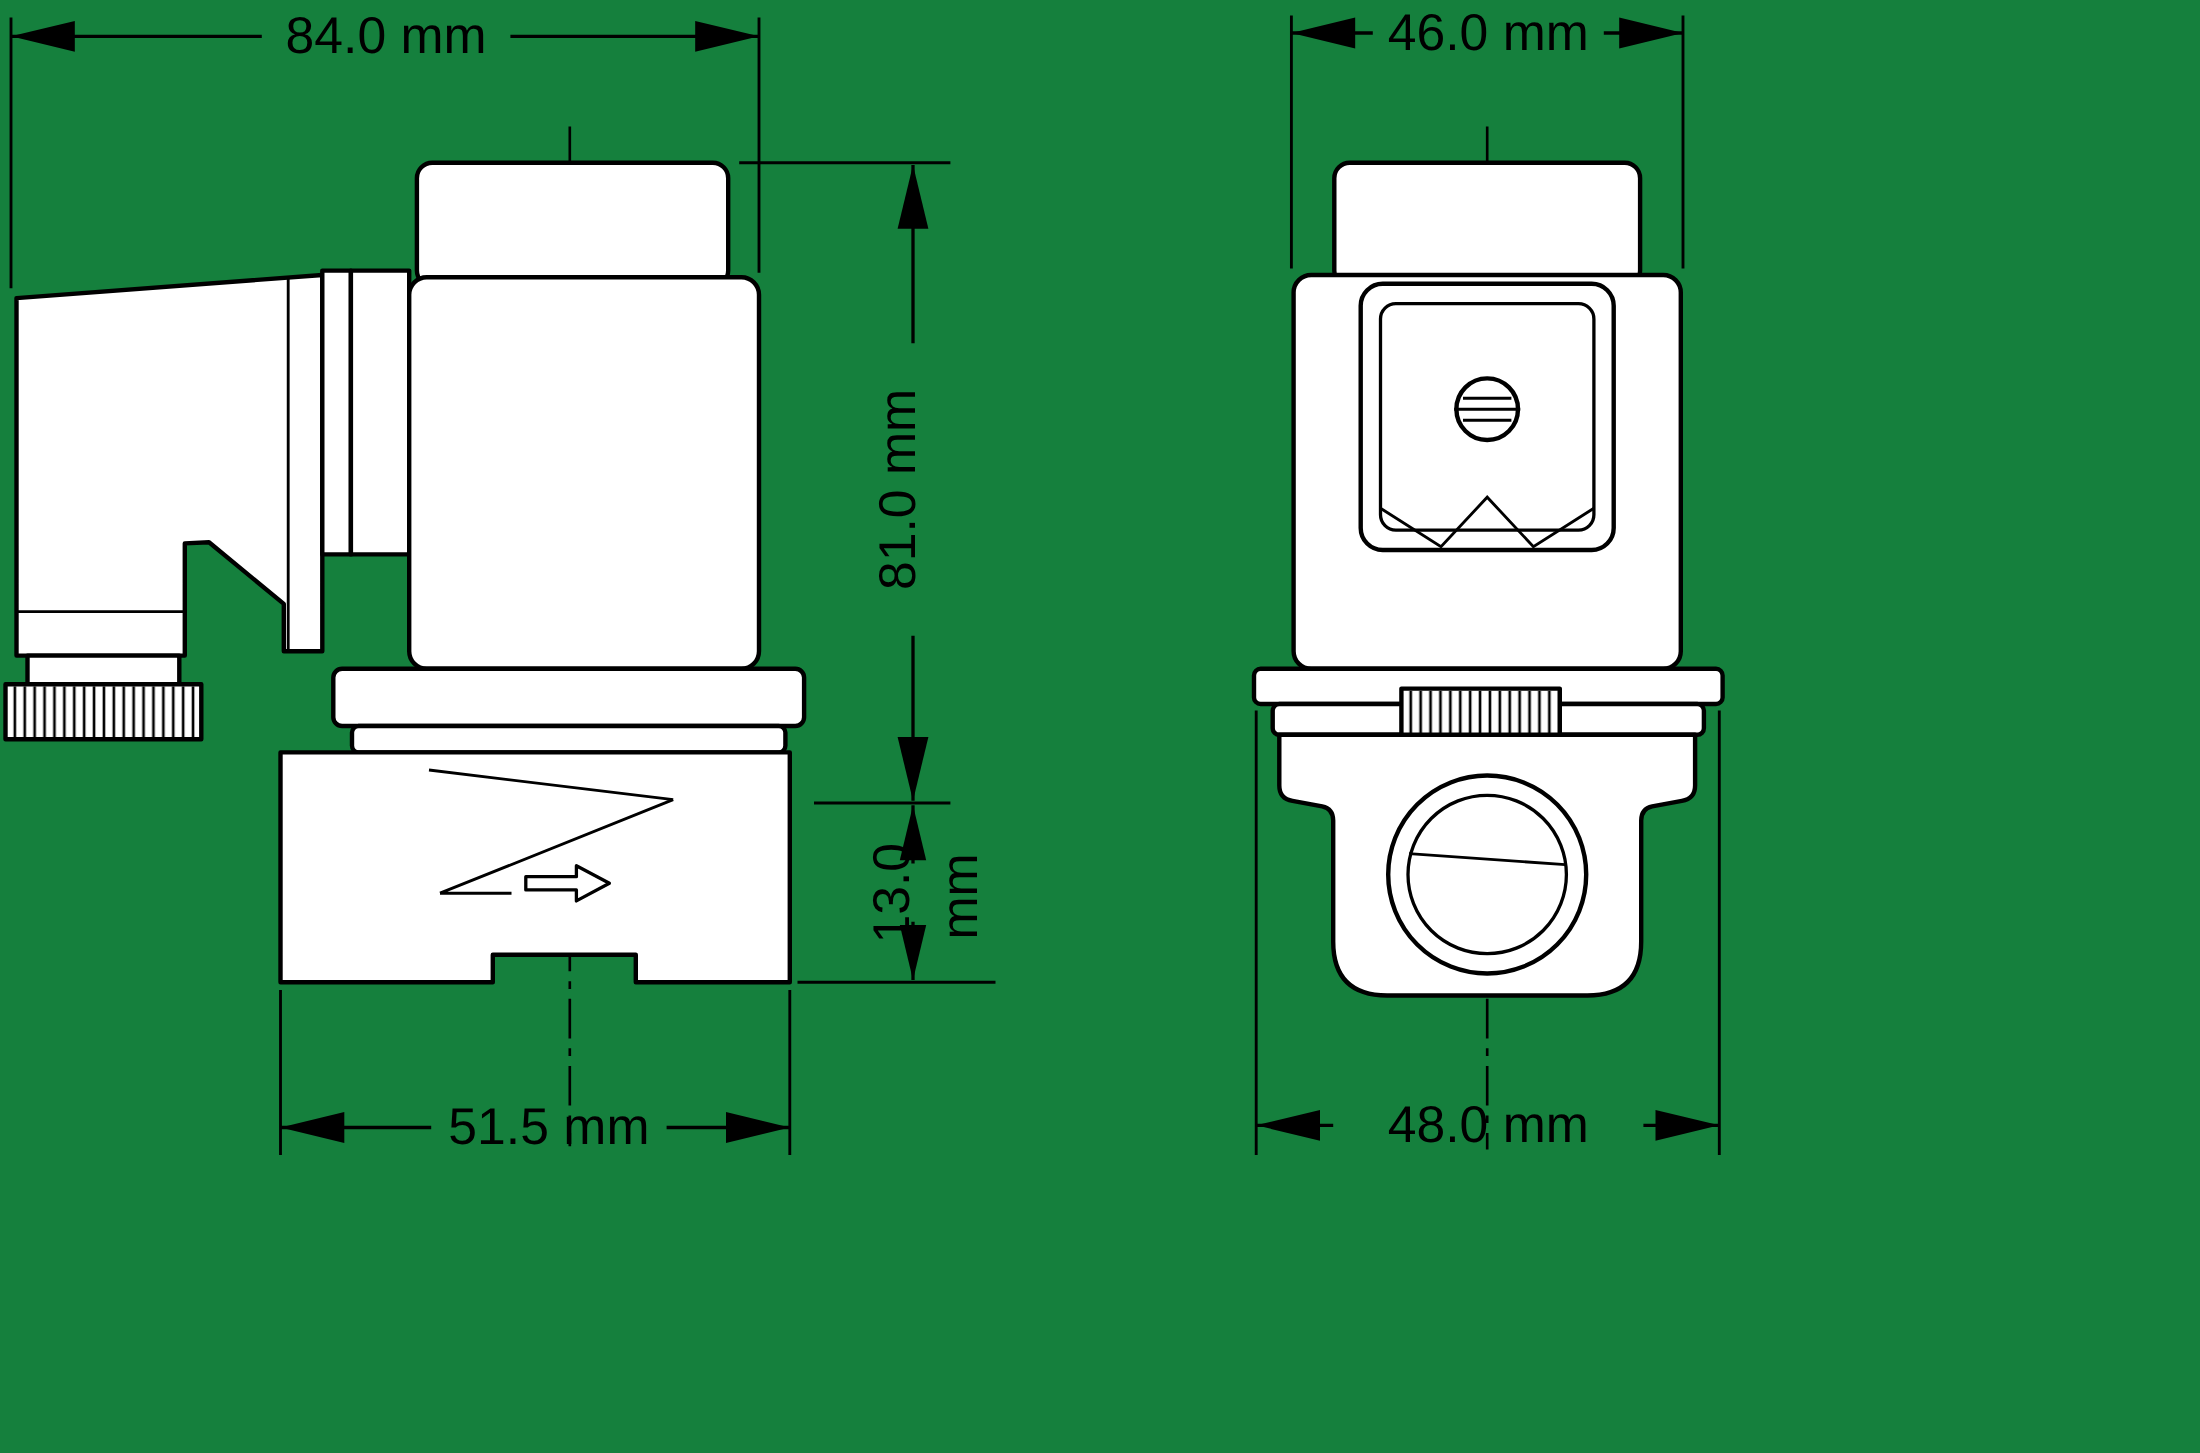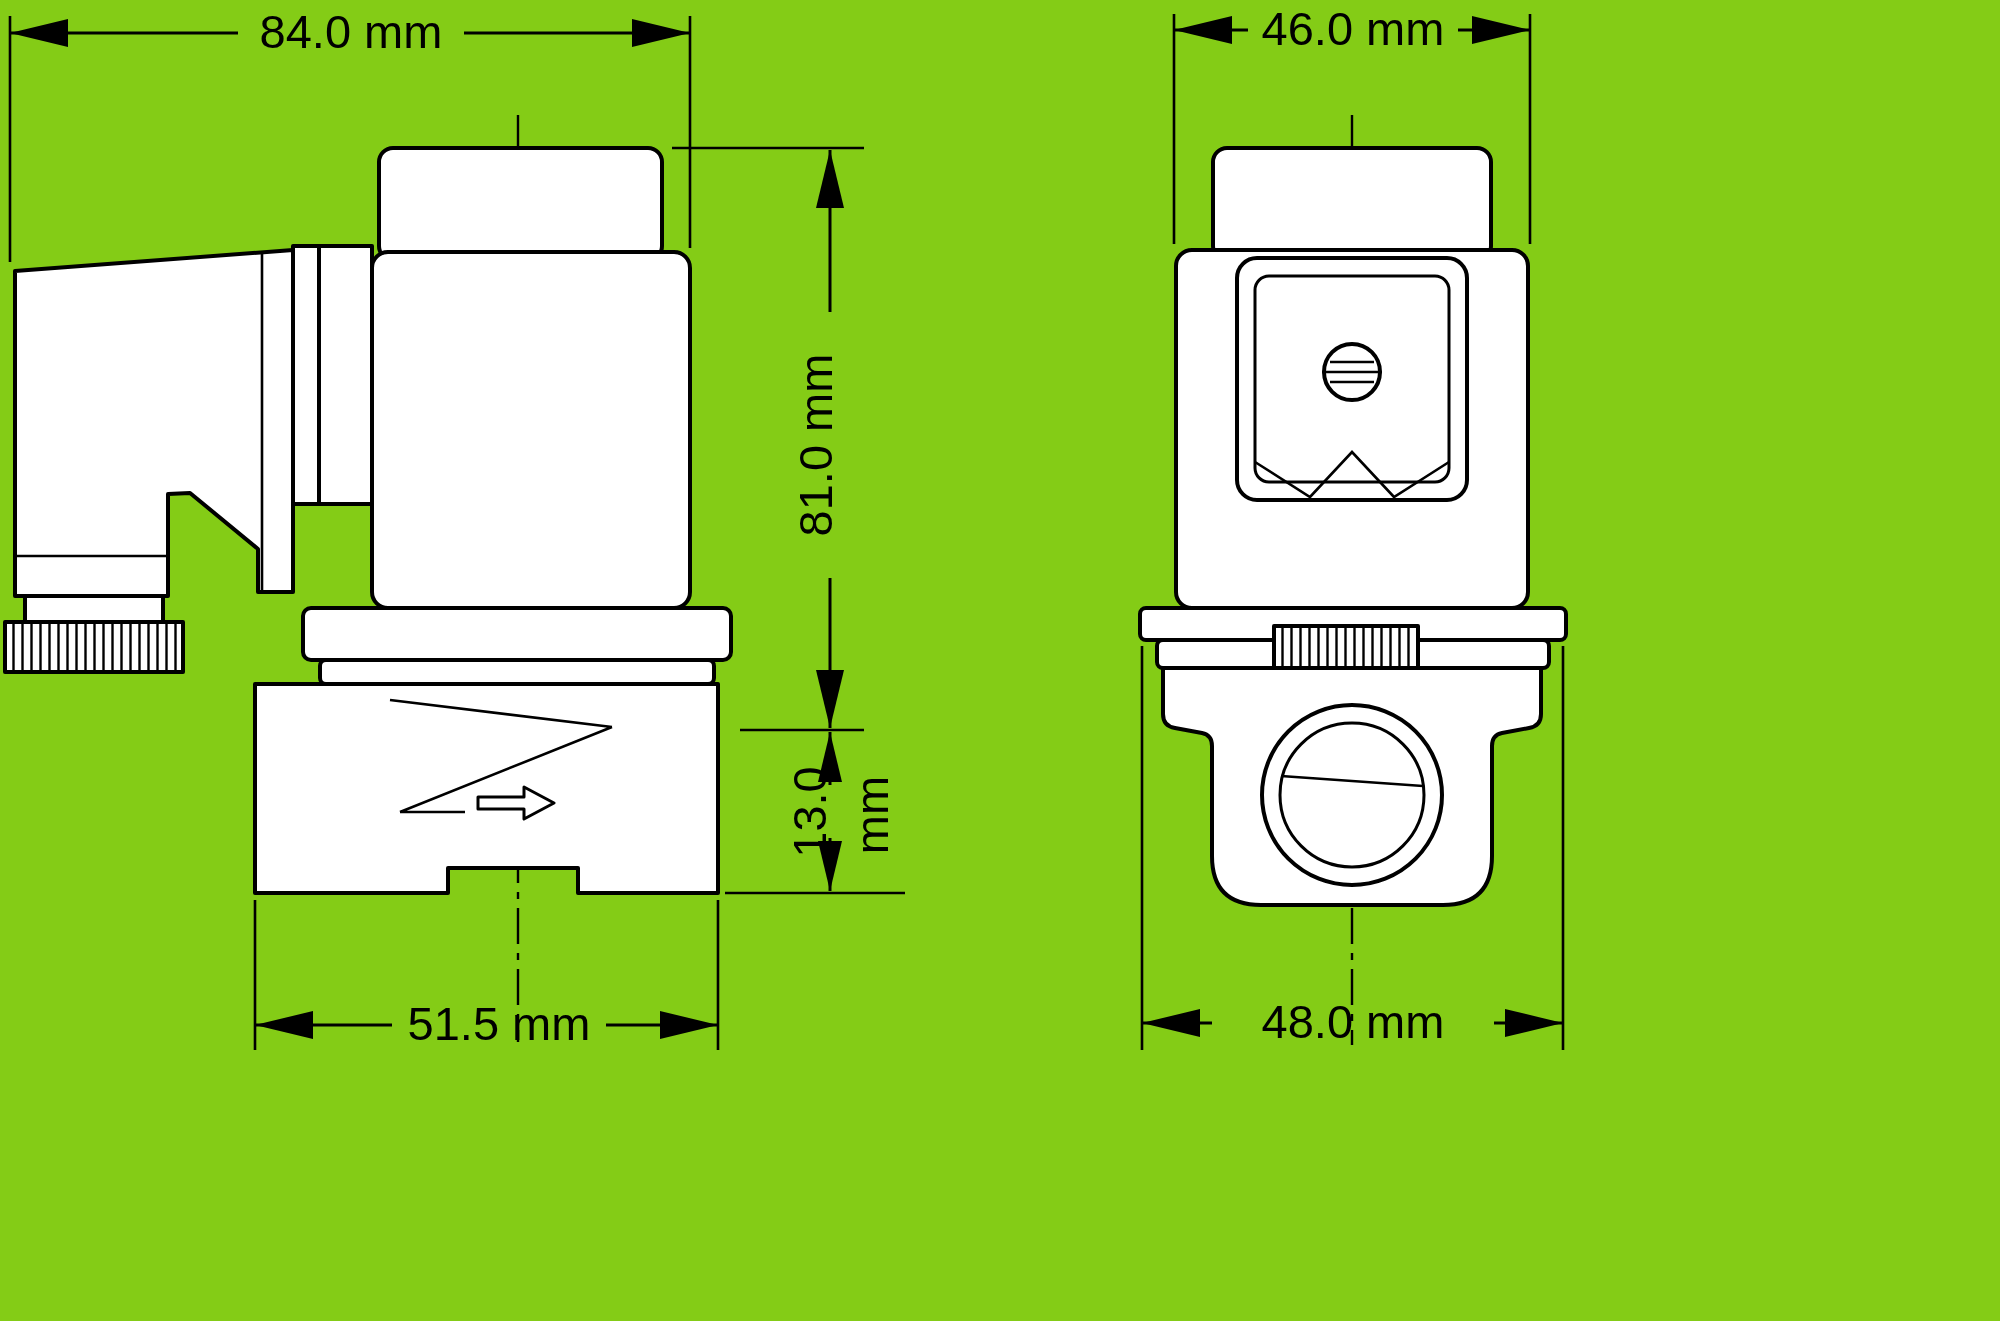--- a/index.html
+++ b/index.html
@@ -5,21 +5,21 @@
   html, body {
     margin: 0;
     padding: 0;
     background: #ffffff;
     font-family: "Liberation Sans", sans-serif;
   }
   .canvas {
     position: relative;
     width: 2000px;
     height: 1321px;
-    background: #84cc16;
+    background: #15803d;
     overflow: hidden;
   }
   svg { display: block; }
   .outline   { fill: #ffffff; stroke: #000000; stroke-width: 4; stroke-linejoin: round; }
   .outline2  { fill: none;    stroke: #000000; stroke-width: 3; stroke-linejoin: round; }
   .detail    { fill: none;    stroke: #000000; stroke-width: 2.6; }
   .dimline   { fill: none;    stroke: #000000; stroke-width: 3; }
   .extline   { fill: none;    stroke: #000000; stroke-width: 2.6; }
   .centerline{ fill: none;    stroke: #000000; stroke-width: 2.4; stroke-dasharray: 36 9 7 9; }
   .arrowhead { fill: #000000; stroke: none; }

